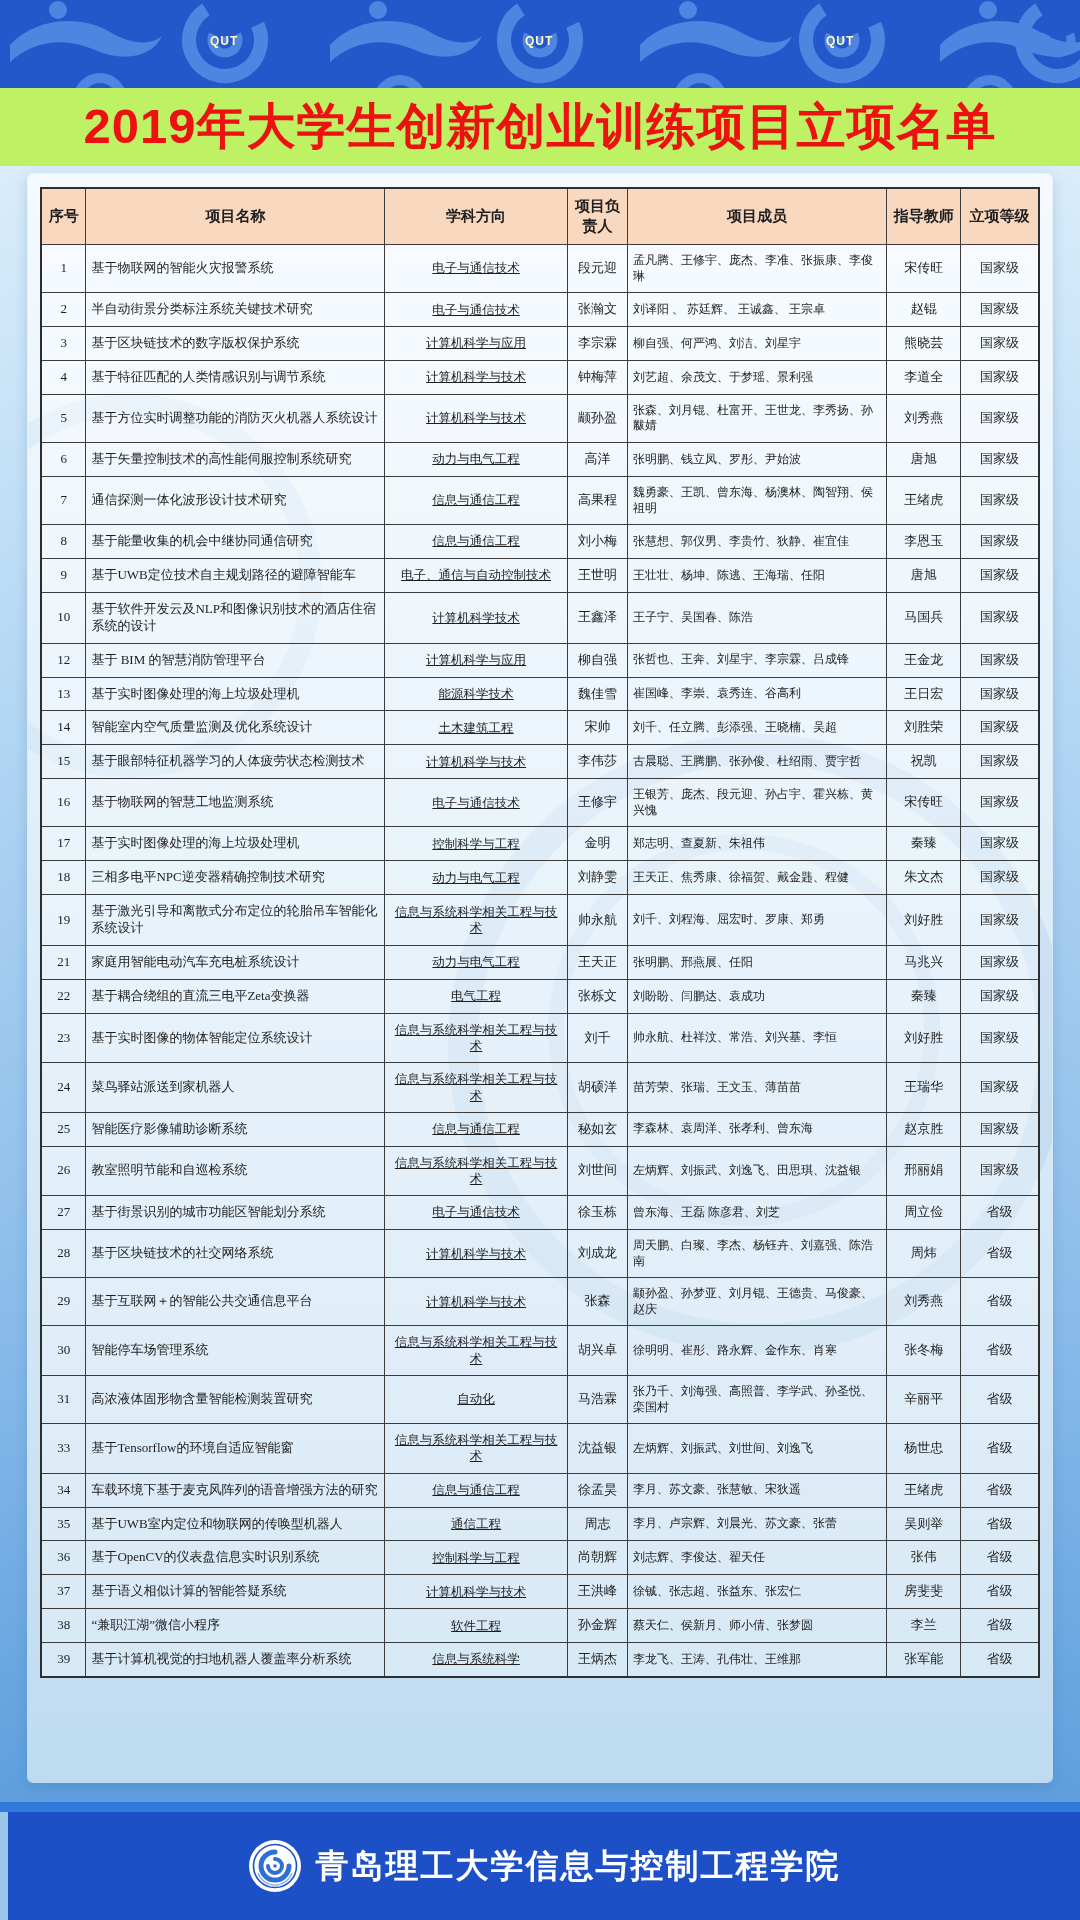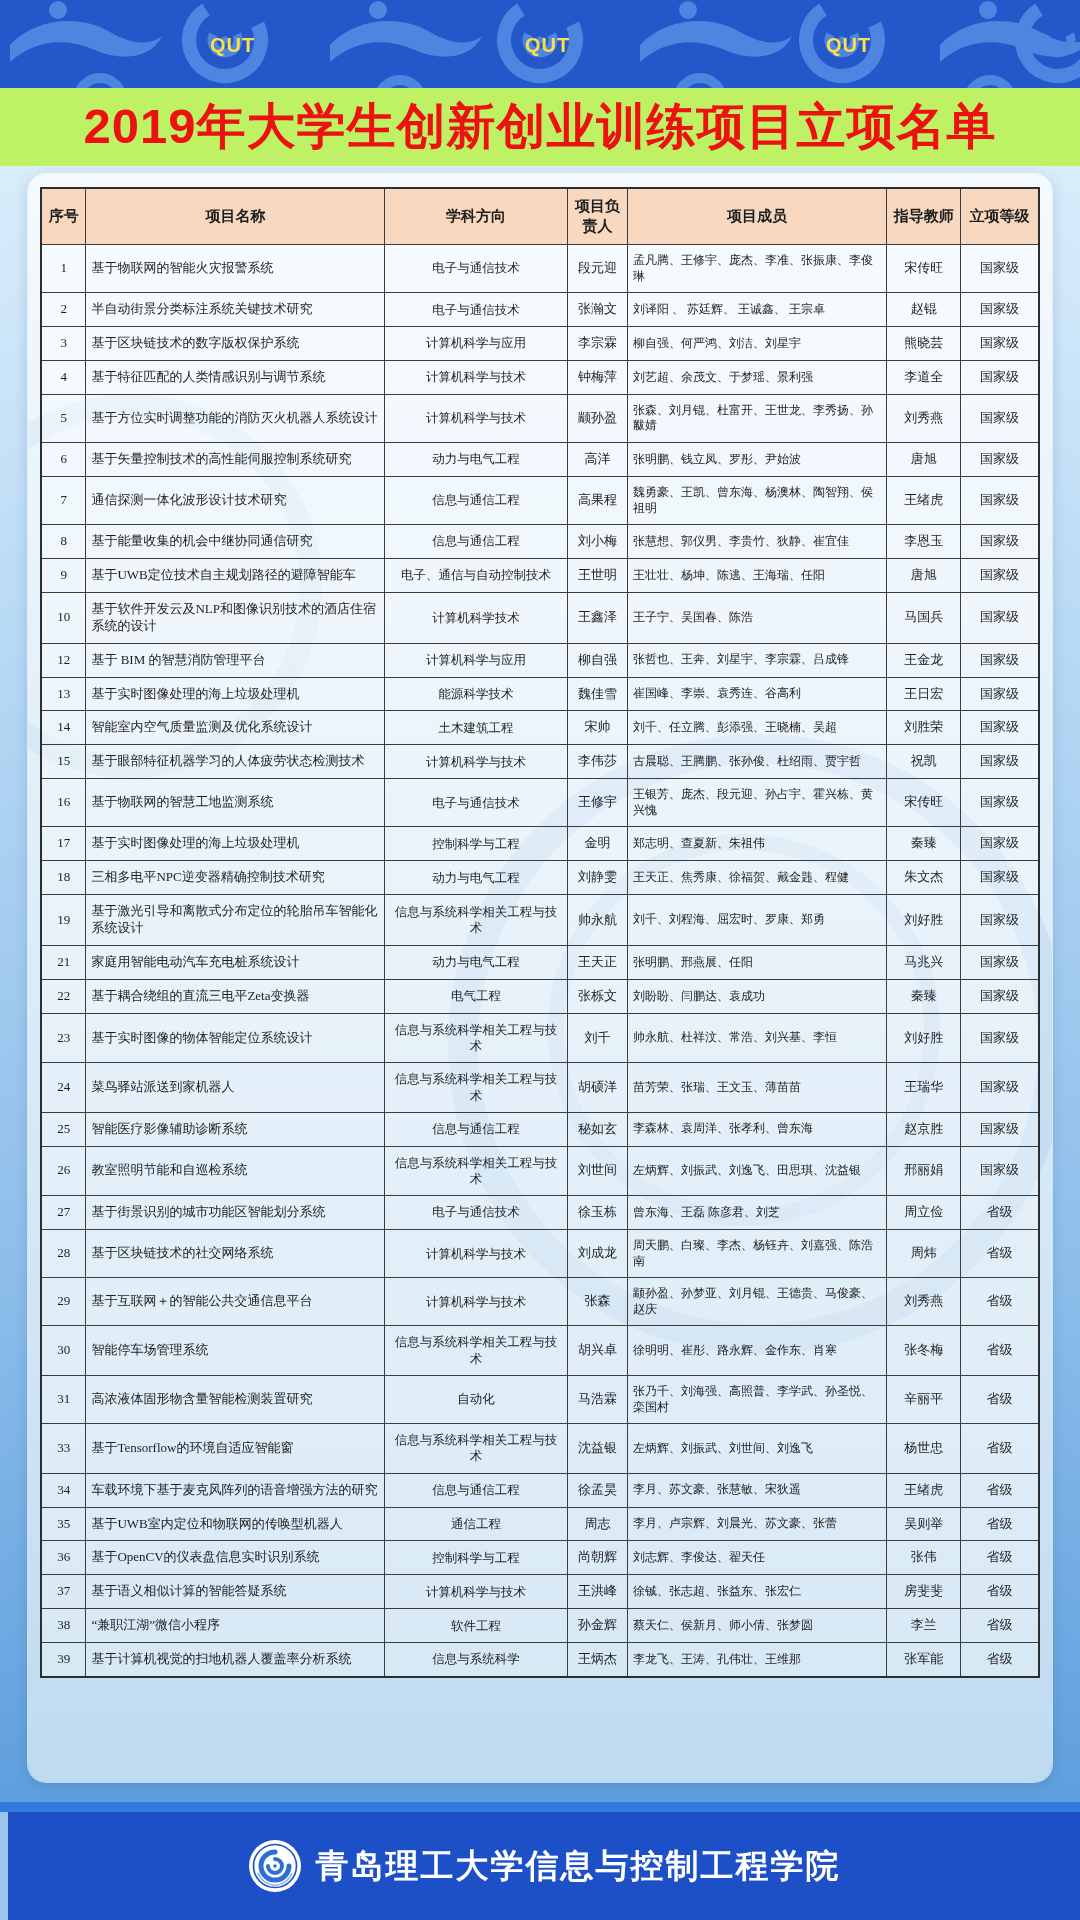--- a/index.html
+++ b/index.html
@@ -1,46 +1,46 @@
 <!DOCTYPE html>
 <html><head>
 <meta charset="utf-8">
 <style>
   html,body{margin:0;padding:0;background:#9cc6ec;}
   .page{position:relative;width:1080px;height:1920px;overflow:hidden;display:flex;flex-direction:column;
         font-family:"Liberation Sans","DejaVu Sans",sans-serif;}
   
   .top-band{position:relative;height:88px;background:#2457c9;flex:none;overflow:hidden;}
   .top-band svg{position:absolute;left:0;top:0;}
-  .qut-label{position:absolute;top:34px;font-size:20px;font-weight:bold;color:#fde047;letter-spacing:1px;}
+  .qut-label{position:absolute;top:34px;font-size:12px;font-weight:bold;color:#fef9c3;letter-spacing:1px;}
   .qut-1{left:210px;} .qut-2{left:525px;} .qut-3{left:826px;}
   
   .title-band{height:78px;background:#bef264;display:flex;align-items:center;justify-content:center;flex:none;}
   .page-title{margin:0;font-size:49px;font-weight:bold;color:#ee1112;letter-spacing:1px;white-space:nowrap;}
   
   .content{flex:1;min-height:0;background:linear-gradient(180deg,#d9edfb 0%,#b7d9f4 30%,#8abcea 70%,#5f9fde 100%);
            padding:8px 28px 20px 28px;display:flex;}
   .panel{position:relative;flex:1;background:linear-gradient(180deg,#f4fafe 0%,#e2f0fa 35%,#cfe4f4 75%,#bedbf0 100%);
-         border-radius:18px;box-shadow:0 0 0 1px rgba(255,255,255,.65), 0 4px 14px rgba(40,90,150,.25);
+         border-radius:5px;box-shadow:0 0 0 1px rgba(255,255,255,.65), 0 4px 14px rgba(40,90,150,.25);
          padding:13px 12px;overflow:hidden;}
   .watermark{position:absolute;border-radius:50%;pointer-events:none;}
   .wm-1{left:420px;top:560px;width:560px;height:560px;border:30px solid rgba(120,170,215,.16);}
   .wm-2{left:520px;top:660px;width:360px;height:360px;border:16px solid rgba(120,170,215,.13);}
   .wm-3{left:-90px;top:220px;width:340px;height:340px;border:22px solid rgba(140,185,225,.12);}
   
   table.projects{position:relative;width:100%;border-collapse:collapse;table-layout:fixed;
       font-family:"Liberation Serif","DejaVu Serif",serif;color:#1e1e1e;}
   table.projects th,table.projects td{border:1px solid #3c3c3c;padding:8px 5px;line-height:1.3;
       word-break:break-all;}
   table.projects{border:2px solid #2e2e2e;}
   thead th{background:#f9d8c0;font-size:15px;font-weight:bold;text-align:center;padding:6px 2px;}
   tbody td{font-size:13px;text-align:center;background:rgba(255,255,255,.35);}
   td.c-name{text-align:left;padding-left:7px;}
   td.c-members{text-align:left;padding-left:7px;font-size:12px;}
-  td.c-field{font-size:12.5px;}
+  td.c-field{font-size:12.5px;text-decoration:underline;}
   .col-0{width:3.7%;} .col-1{width:31.2%;} .col-2{width:18.6%;} .col-3{width:5.4%;}
   .col-4{width:26.9%;} .col-5{width:6.9%;} .col-6{width:7.3%;}
   
   .footer{flex:none;}
   .footer-strip{height:10px;background:#3279de;}
   .footer-bar{height:108px;background:#1d50c6;display:flex;align-items:center;justify-content:center;gap:14px;margin-left:8px;}
   .college-name{color:#ffffff;font-size:33px;font-weight:bold;letter-spacing:2px;}
 </style>
 </head>
 <body>

